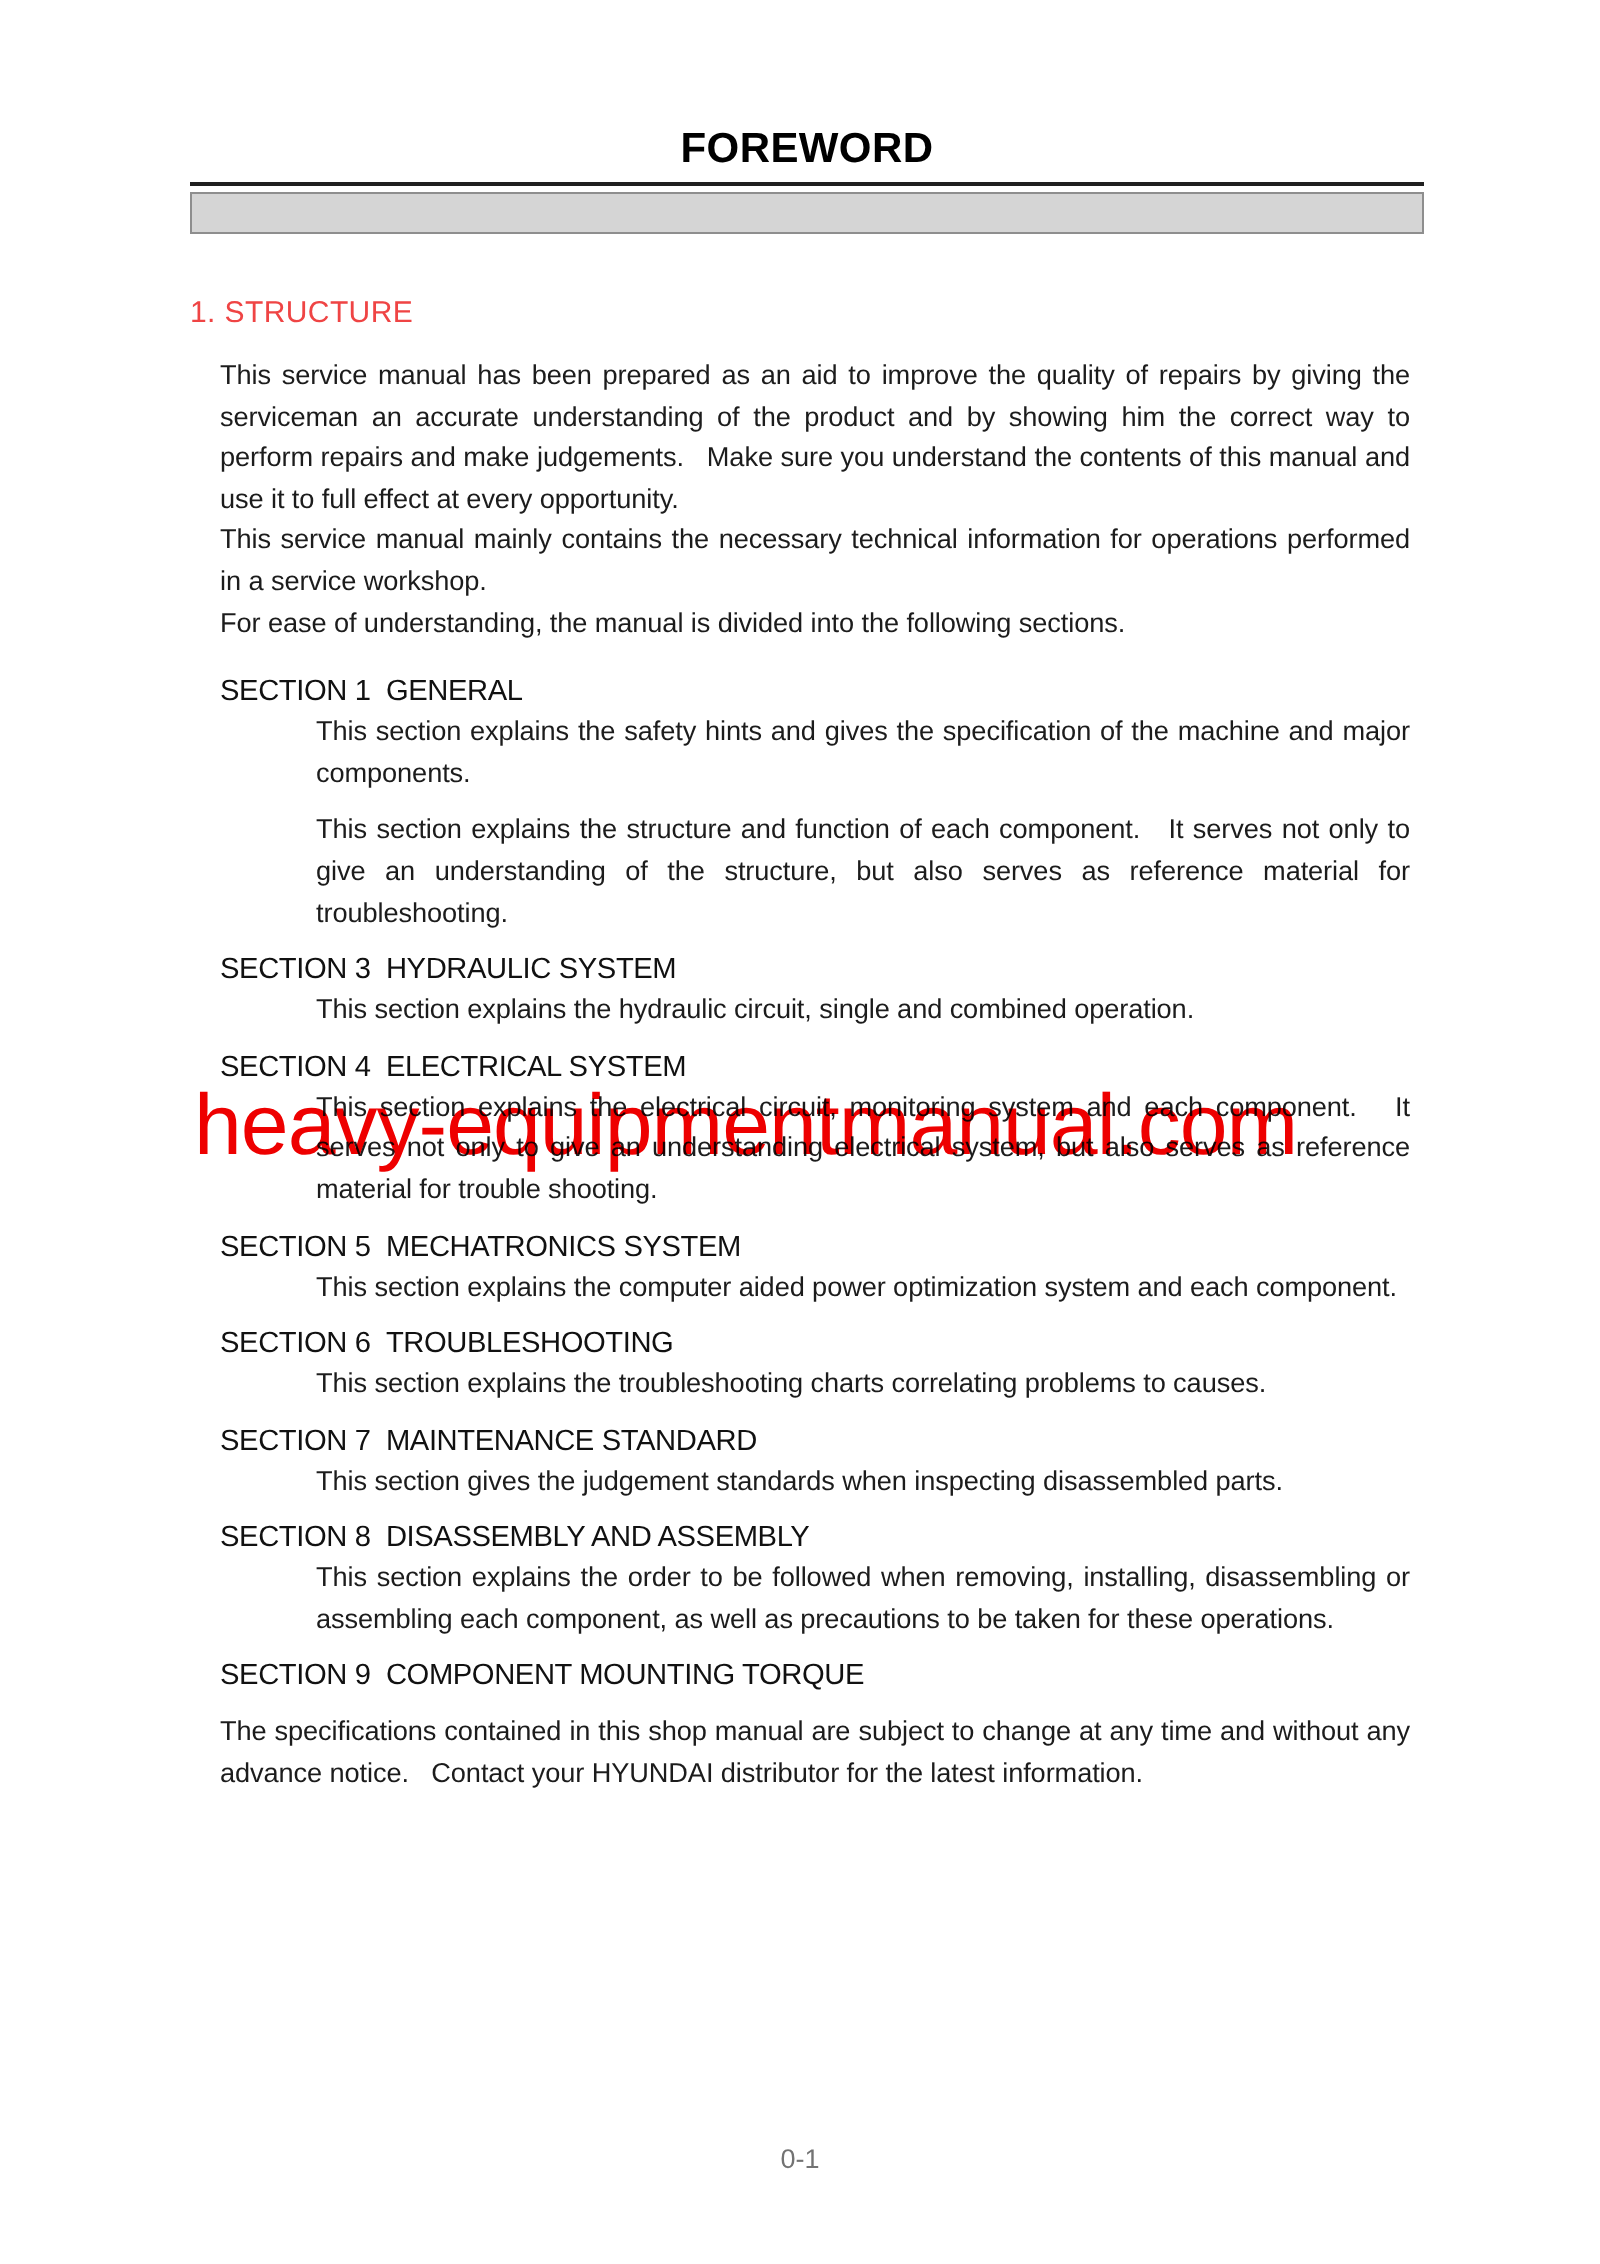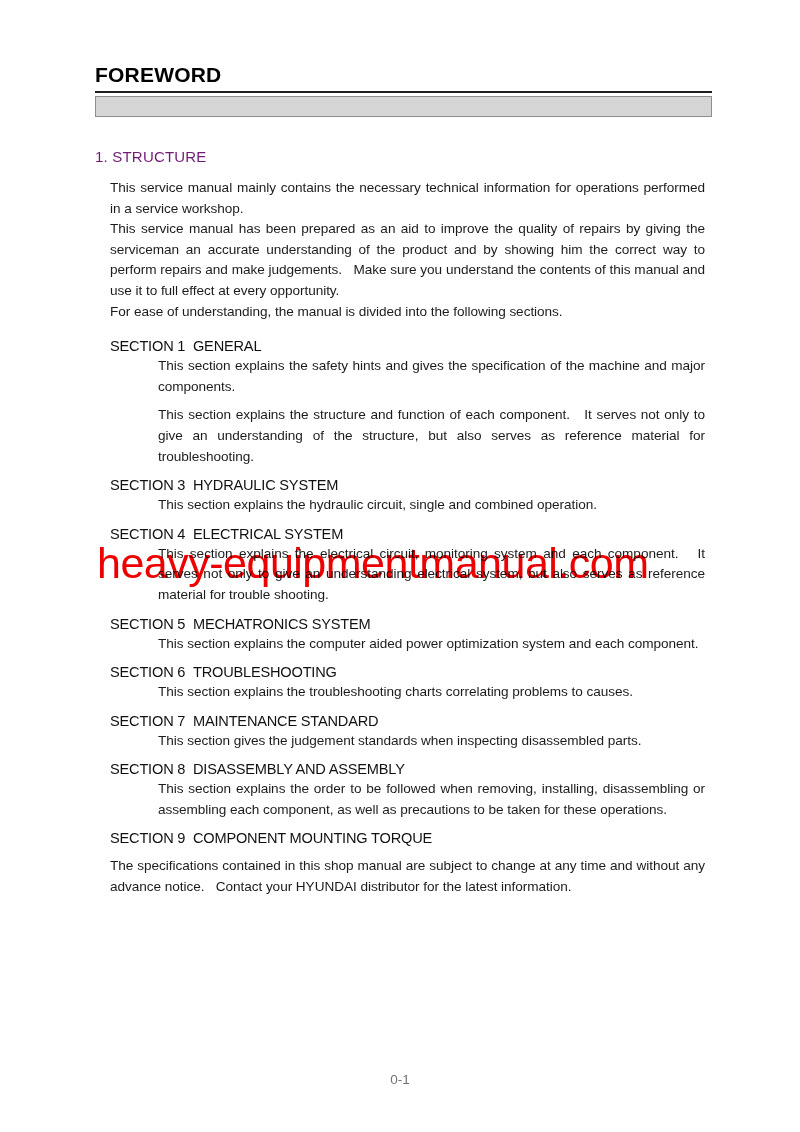--- a/index.html
+++ b/index.html
@@ -9,41 +9,41 @@
     width:800px; height:1132px;
     background:#ffffff;
     font-family:"Liberation Sans", sans-serif;
     color:#1c1c1c;
     overflow:hidden;
   }
   
   .header { position:absolute; left:95px; top:0; width:617px; }
   .page-title {
     margin-top:62px;
-    text-align:left;
+    text-align:center;
     font-size:21px;
     font-weight:bold;
     letter-spacing:0.2px;
     line-height:26px;
     color:#000;
   }
   .title-rule { margin-top:3px; height:2px; background:#1f1f1f; }
   .gray-bar {
     margin-top:3px; height:21px;
     background:#d5d5d5;
     border:1px solid #8e8e8e;
   }
   
   .content { position:absolute; left:95px; top:147px; width:610px; }
   .structure-heading {
     font-size:15px;
     font-weight:normal;
     letter-spacing:0.2px;
     line-height:20px;
-    color:#701a75;
+    color:#ef4444;
   }
   .indent { margin-left:15px; margin-top:11px; width:595px; }
   .para {
     font-size:13.6px;
     line-height:20.6px;
     text-align:justify;
     letter-spacing:-0.05px;
   }
   .section-block { margin-top:8px; }
   .section-block.first { margin-top:14px; }
@@ -95,22 +95,22 @@
   <div class="header">
     <div class="page-title">FOREWORD</div>
     <div class="title-rule"></div>
     <div class="gray-bar"></div>
   </div>
 
   <div class="content">
     <div class="structure-heading">1. STRUCTURE</div>
 
     <div class="indent">
+      <p class="para">This service manual has been prepared as an aid to improve the quality of repairs by giving the serviceman an accurate understanding of the product and by showing him the correct way to perform repairs and make judgements. &nbsp; Make sure you understand the contents of this manual and use it to full effect at every opportunity.</p>
       <p class="para">This service manual mainly contains the necessary technical information for operations performed in a service workshop.</p>
-      <p class="para">This service manual has been prepared as an aid to improve the quality of repairs by giving the serviceman an accurate understanding of the product and by showing him the correct way to perform repairs and make judgements. &nbsp; Make sure you understand the contents of this manual and use it to full effect at every opportunity.</p>
       <p class="para">For ease of understanding, the manual is divided into the following sections.</p>
 
       <div class="section-block first">
         <div class="section-title">SECTION 1 &nbsp;GENERAL</div>
         <p class="section-body">This section explains the safety hints and gives the specification of the machine and major components.</p>
       </div>
       <div class="section-block">
         <p class="section-body">This section explains the structure and function of each component. &nbsp; It serves not only to give an understanding of the structure, but also serves as reference material for troubleshooting.</p>
       </div>
       <div class="section-block">

